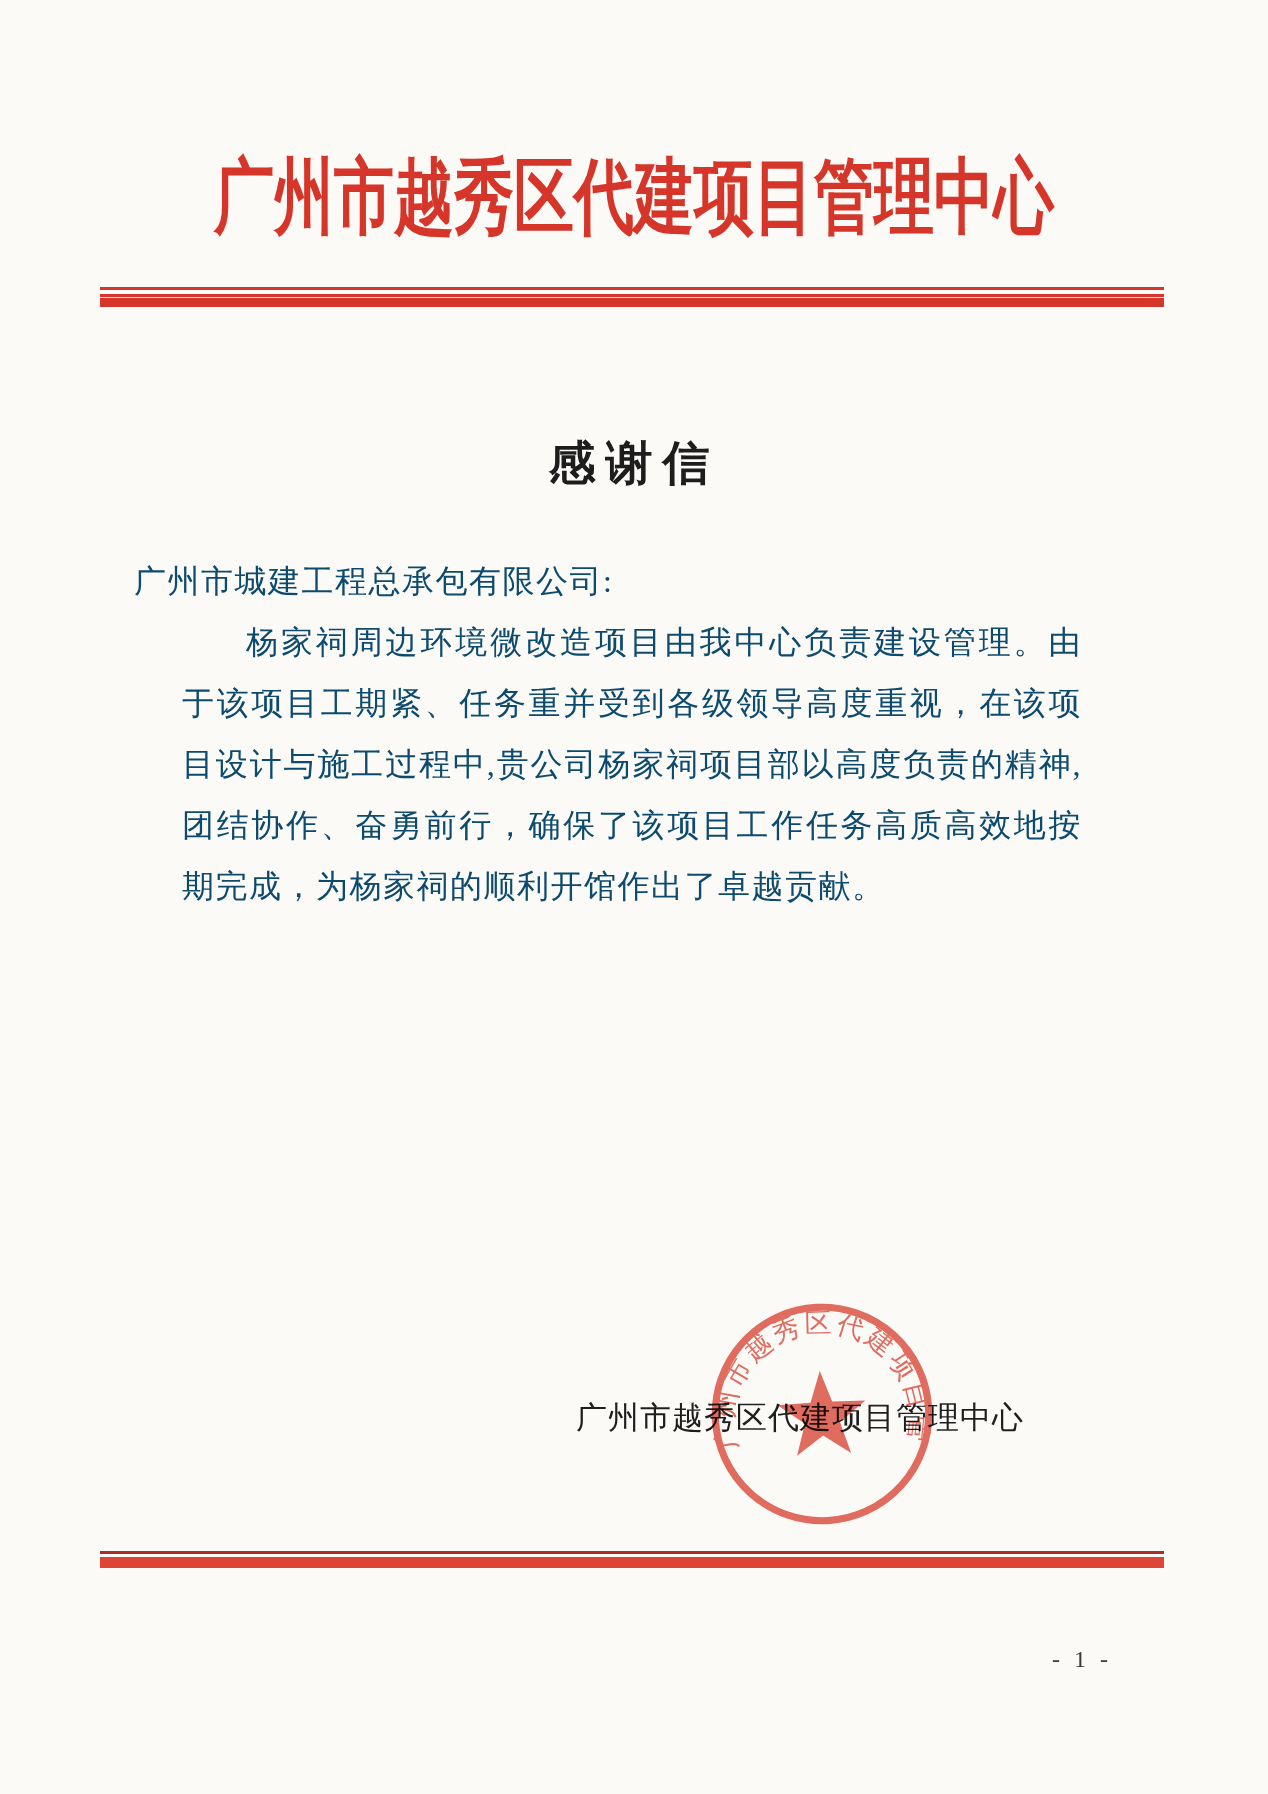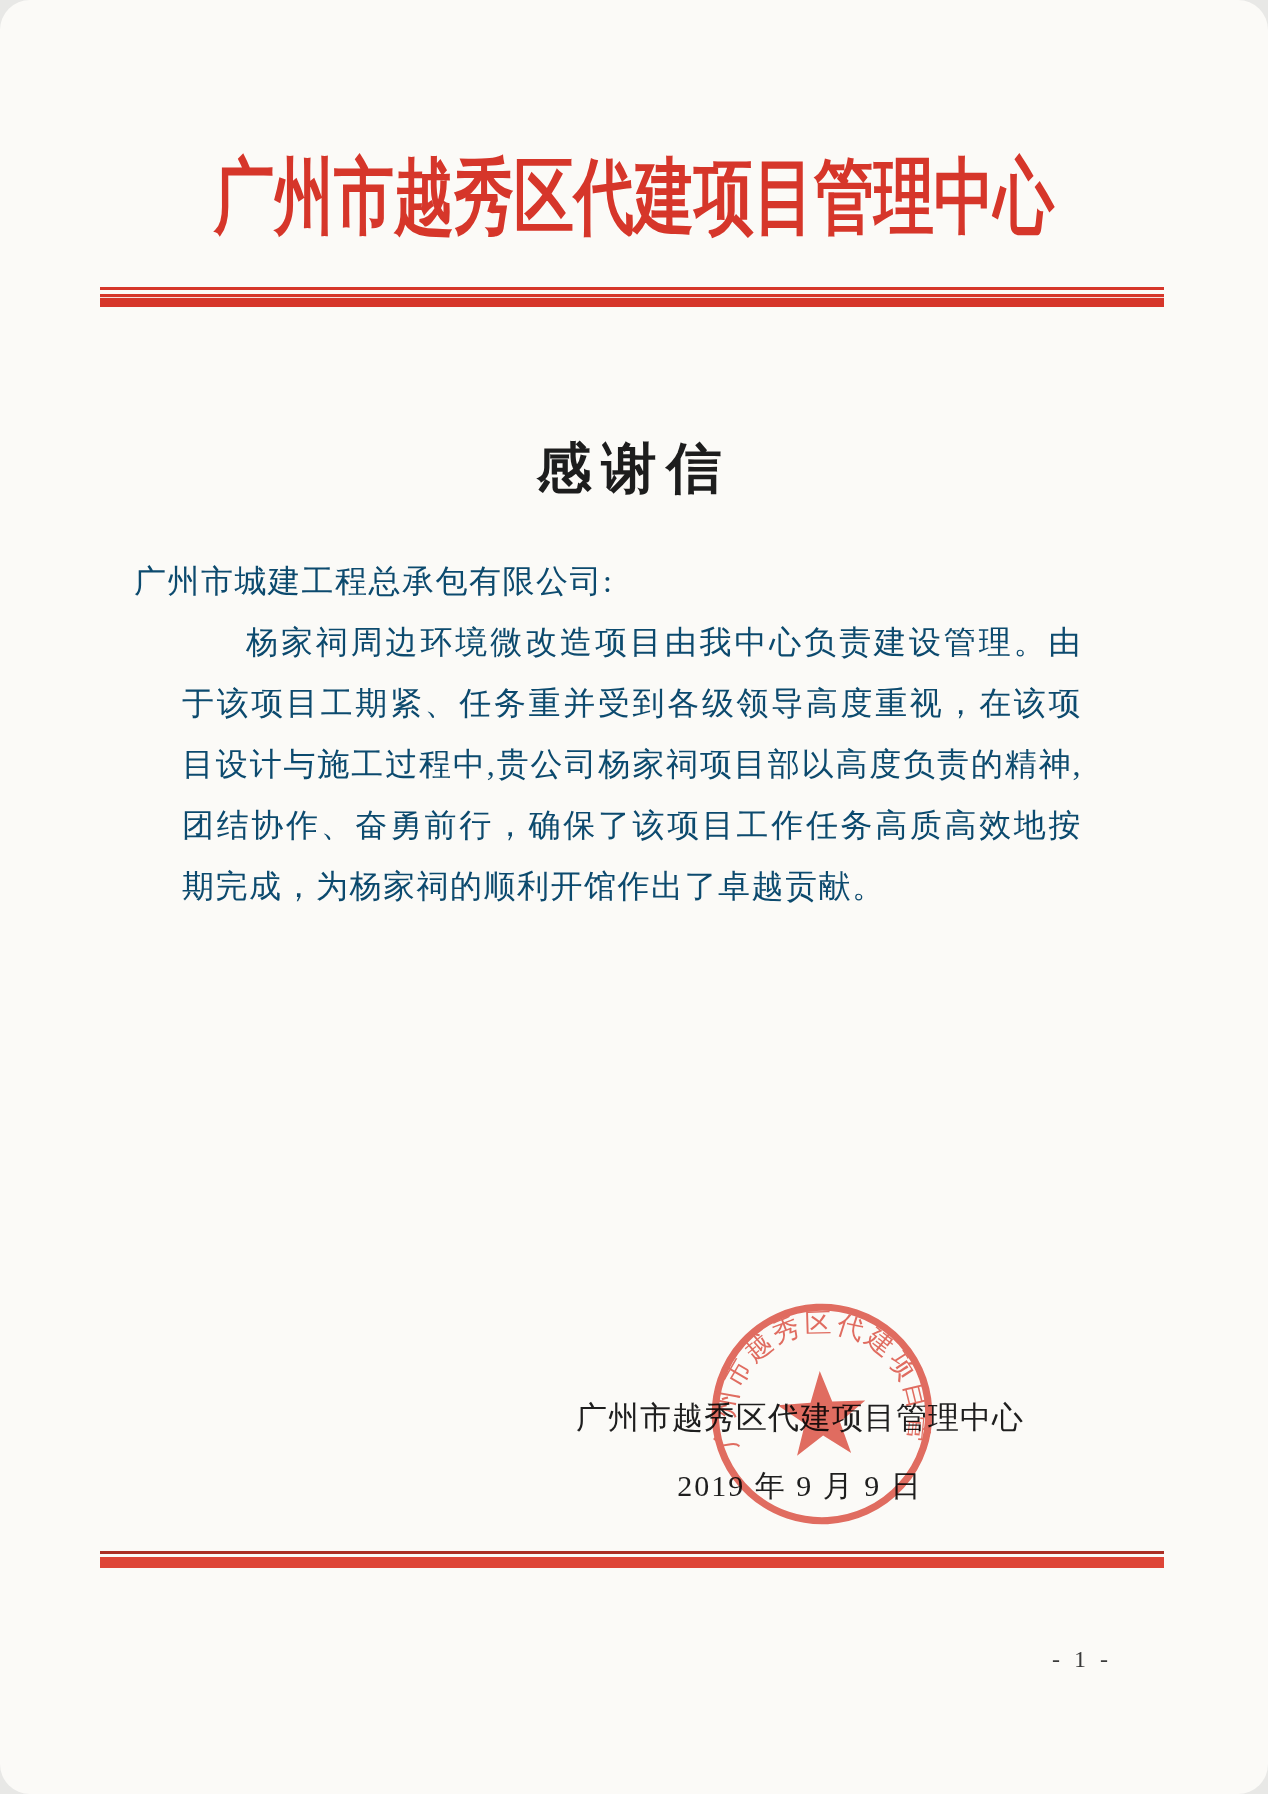--- a/index.html
+++ b/index.html
@@ -5,21 +5,20 @@
   * { margin:0; padding:0; box-sizing:border-box; }
   html,body { background:#e8e8e6; }
   .page {
     position:relative;
     width:1268px; height:1794px;
     margin:0 auto;
     background:#fbfaf7;
     overflow:hidden;
     font-family:"Liberation Serif","DejaVu Serif",serif;
     color:#272727;
-    border-radius:30px;
   }
   .letterhead {
     position:absolute; top:156px; left:0; right:0;
     text-align:center;
     font-family:"Liberation Sans","DejaVu Sans",sans-serif;
     font-weight:bold;
     font-size:60px;
     line-height:1.0;
     color:#d6362a;
     transform:scaleY(1.38);
@@ -32,21 +31,21 @@
     background:linear-gradient(to bottom,
       #d6362a 0px 3px,
       #fbfaf7 3px 7px,
       #d6362a 7px 10px,
       #f6ddd8 10px 11.5px,
       #d6362a 11.5px 20px);
   }
   .doc-title {
     position:absolute; top:432px; left:0; right:0;
     text-align:center;
-    font-size:55px; font-weight:bold;
+    font-size:47px; font-weight:bold;
     letter-spacing:10px;
     color:#1d1d1d;
   }
   .letter-body {
     position:absolute; top:551px; left:134px; width:948px;
     font-size:32px; line-height:61px;
     letter-spacing:1.5px;
     text-align:justify;
     color:#0c4a6e;
   }
@@ -86,21 +85,20 @@
 
   <div class="doc-title">感谢信</div>
 
   <div class="letter-body">
     <p class="salutation">广州市城建工程总承包有限公司:</p>
     <p class="para">杨家祠周边环境微改造项目由我中心负责建设管理。由于该项目工期紧、任务重并受到各级领导高度重视，在该项目设计与施工过程中,贵公司杨家祠项目部以高度负责的精神,团结协作、奋勇前行，确保了该项目工作任务高质高效地按期完成，为杨家祠的顺利开馆作出了卓越贡献。</p>
   </div>
 
   <div class="sign-block">
     <div class="sign-name">广州市越秀区代建项目管理中心</div>
-    <div class="sign-date">2019 年 9 月 9 日</div>
   </div>
 
   <svg class="stamp" viewBox="0 0 230 230" xmlns="http://www.w3.org/2000/svg">
     <circle cx="115" cy="115" r="104" fill="none" stroke="#dc4537" stroke-width="7"></circle>
     <polygon fill="#dc4537" points="115,73 125.6,103.4 157.8,104.1 132.1,123.6 141.4,154.4 115,136 88.6,154.4 97.9,123.6 72.2,104.1 104.4,103.4"></polygon>
     <defs>
       <path id="seal-arc" d="M 33 147 A 86 86 0 1 1 197 147" fill="none"></path>
     </defs>
     <text font-size="26" fill="#dc4537" letter-spacing="3" font-family="Liberation Serif, serif">
       <textPath href="#seal-arc" startOffset="1%" textLength="408" lengthAdjust="spacing">广州市越秀区代建项目管理中心</textPath>

